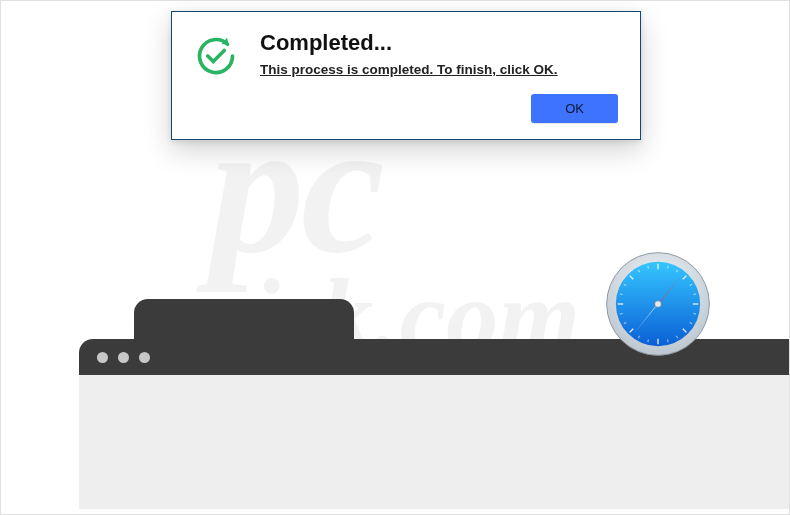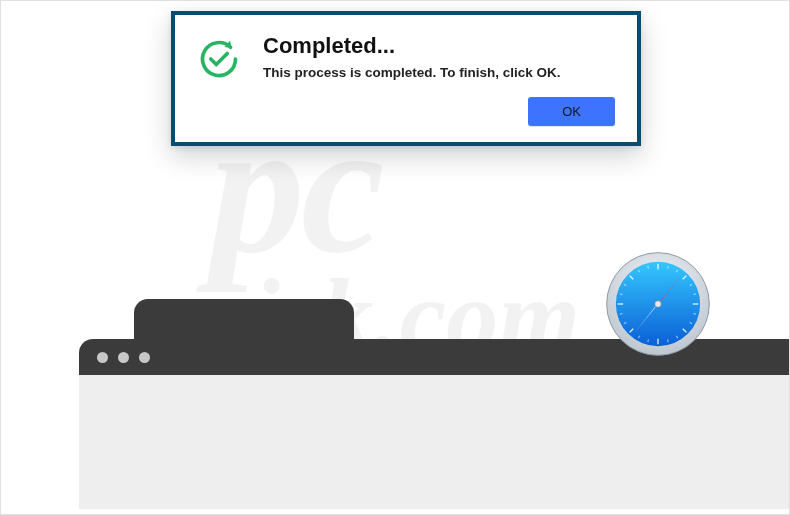--- a/index.html
+++ b/index.html
@@ -102,21 +102,21 @@
     z-index: 3;
   }
 
   
   .dialog {
     position: absolute;
     left: 170px;
     top: 10px;
     width: 470px;
     background: #ffffff;
-    border: 4px solid #0c4a6e;
+    border: 1px solid #0c4a6e;
     box-shadow: 0 10px 26px rgba(0,0,0,0.18), 0 2px 6px rgba(0,0,0,0.1);
     z-index: 5;
     padding: 18px 22px 16px 22px;
   }
   .dialog-body {
     display: flex;
     gap: 22px;
     align-items: flex-start;
   }
   .dialog-icon {
@@ -126,20 +126,21 @@
   .dialog-text h2 {
     font-size: 22px;
     font-weight: 800;
     color: #111;
     margin-bottom: 6px;
   }
   .dialog-text p {
     font-size: 13.5px;
     color: #222;
     font-weight: 600;
+    text-decoration: underline;
   }
   .dialog-actions {
     display: flex;
     justify-content: flex-end;
     margin-top: 16px;
   }
   .ok-btn {
     background: #3d73ff;
     color: #0f172a;
     border: none;

